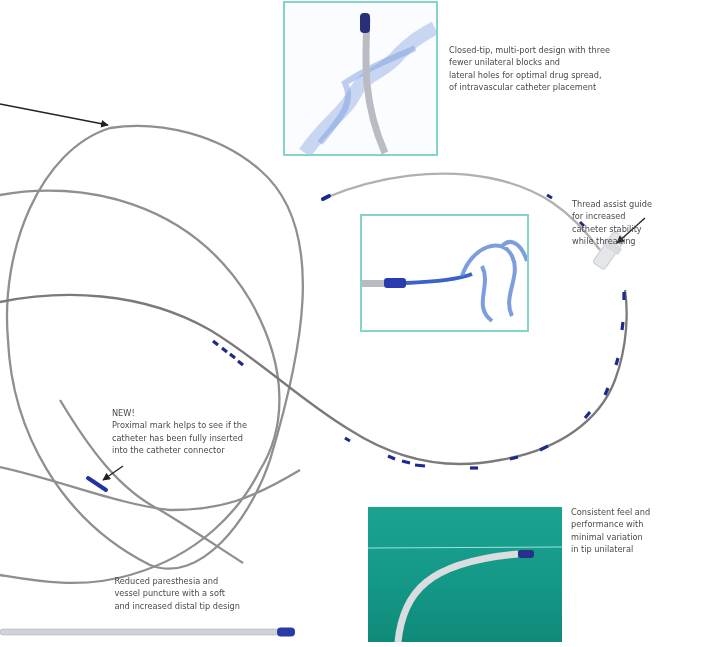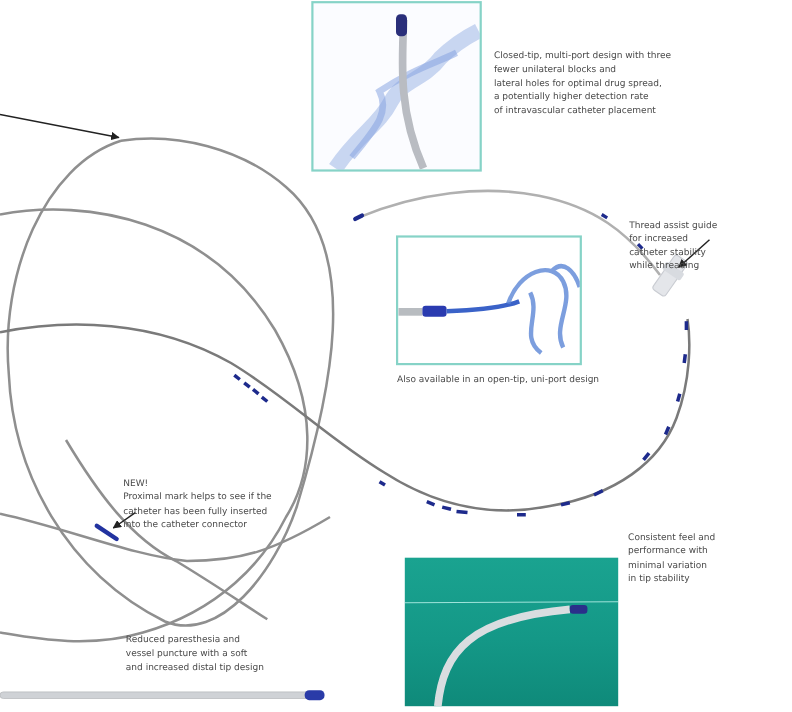--- a/index.html
+++ b/index.html
@@ -78,62 +78,60 @@
       <path d="M35,140 C55,115 70,100 60,80 C90,60 110,55 130,45" fill="none" stroke="#7f9edf" stroke-width="6" opacity="0.5"></path>
       <path d="M82,15 C80,60 78,100 100,150" fill="none" stroke="#b9bcc2" stroke-width="7"></path>
       <rect x="75" y="10" width="10" height="20" rx="4" fill="#2a2f7a"></rect>
     </svg>
   </div>
 
   <div class="cap" style="left:449px;top:44px;">
     <div>Closed-tip, multi-port design with three</div>
     <div>fewer unilateral blocks and</div>
     <div>lateral holes for optimal drug spread,</div>
-    <div>a potentially higher detection rate</div>
     <div>of intravascular catheter placement</div>
   </div>
 
   <div class="cap right" style="right:8px;top:198px;">
     <div>Thread assist guide</div>
     <div>for increased</div>
     <div>catheter stability</div>
     <div>while threading</div>
   </div>
 
   <div class="photo" style="left:360px;top:214px;width:169px;height:118px;background:#fff;">
     <svg width="169" height="118" viewBox="0 0 169 118">
       <rect x="0" y="64" width="22" height="7" fill="#b8bcc0"></rect>
       <rect x="22" y="62" width="22" height="10" rx="3" fill="#2a3bb0"></rect>
       <path d="M44,67 C70,66 95,64 110,58" stroke="#3a62c8" stroke-width="4" fill="none"></path>
       <path d="M100,60 C110,30 140,20 150,40 C160,60 140,80 150,100 M120,50 C130,70 110,90 130,105 M140,30 C150,20 160,30 165,45" stroke="#5b86d6" stroke-width="4" fill="none" opacity="0.8"></path>
     </svg>
   </div>
 
-  <div class="cap" style="left:361px;top:338px;">Also available in an open-tip, uni-port design</div>
 
-  <div class="cap" style="left:112px;top:407px;margin-top:26px;">
+  <div class="cap" style="left:112px;top:407px;">
     <div>NEW!</div>
     <div>Proximal mark helps to see if the</div>
     <div>catheter has been fully inserted</div>
     <div>into the catheter connector</div>
   </div>
 
   <div class="photo" style="left:368px;top:507px;width:194px;height:135px;border:none;background:linear-gradient(180deg,#1aa390 0%,#149887 55%,#0f8a7a 100%);">
     <svg width="194" height="135" viewBox="0 0 194 135">
       <line x1="0" y1="41" x2="194" y2="40" stroke="#9fe3da" stroke-width="1"></line>
       <path d="M30,135 C35,85 60,55 150,47" fill="none" stroke="#d9dde0" stroke-width="7"></path>
       <rect x="150" y="43" width="16" height="8" rx="3" fill="#2a2f8a"></rect>
     </svg>
   </div>
 
-  <div class="cap" style="left:571px;top:482px;">
+  <div class="cap" style="left:571px;top:506px;">
     <div>Consistent feel and</div>
     <div>performance with</div>
     <div>minimal variation</div>
-    <div>in tip stability</div>
+    <div>in tip unilateral</div>
   </div>
 
   <div class="cap right" style="right:420px;top:575px;">
     <div>Reduced paresthesia and</div>
     <div>vessel puncture with a soft</div>
     <div>and increased distal tip design</div>
   </div>
 </div>
 
 </body></html>

